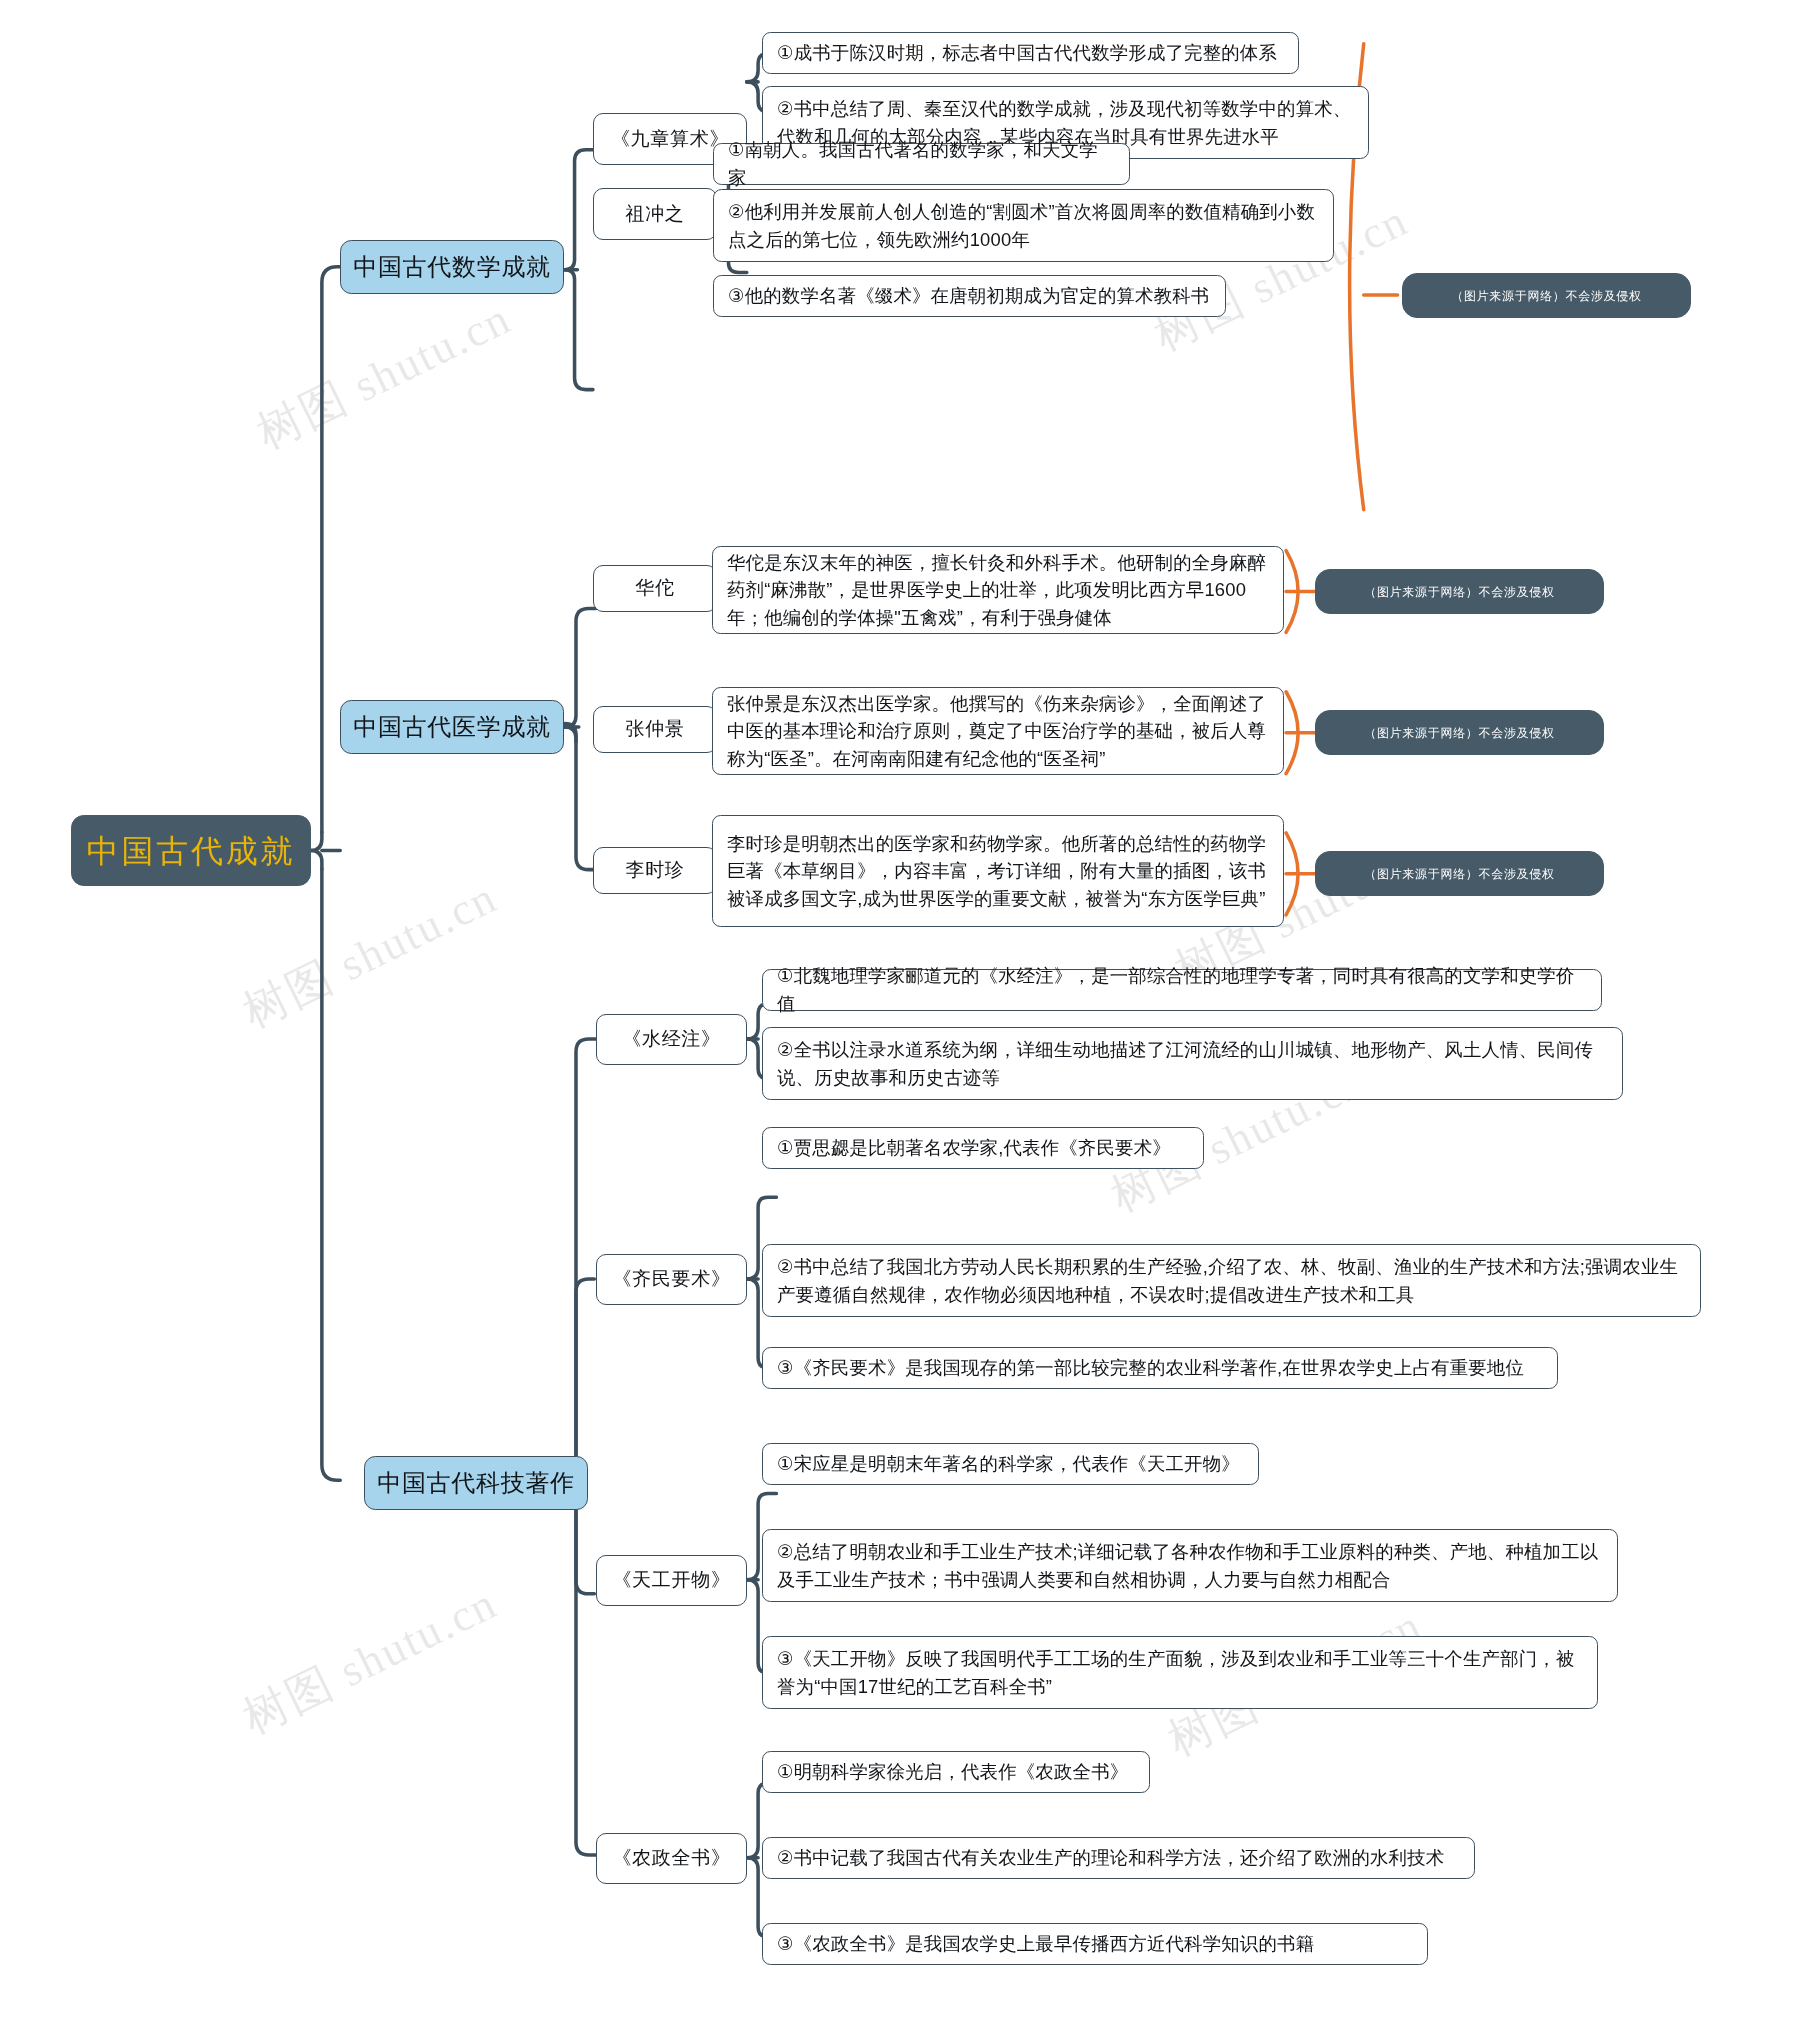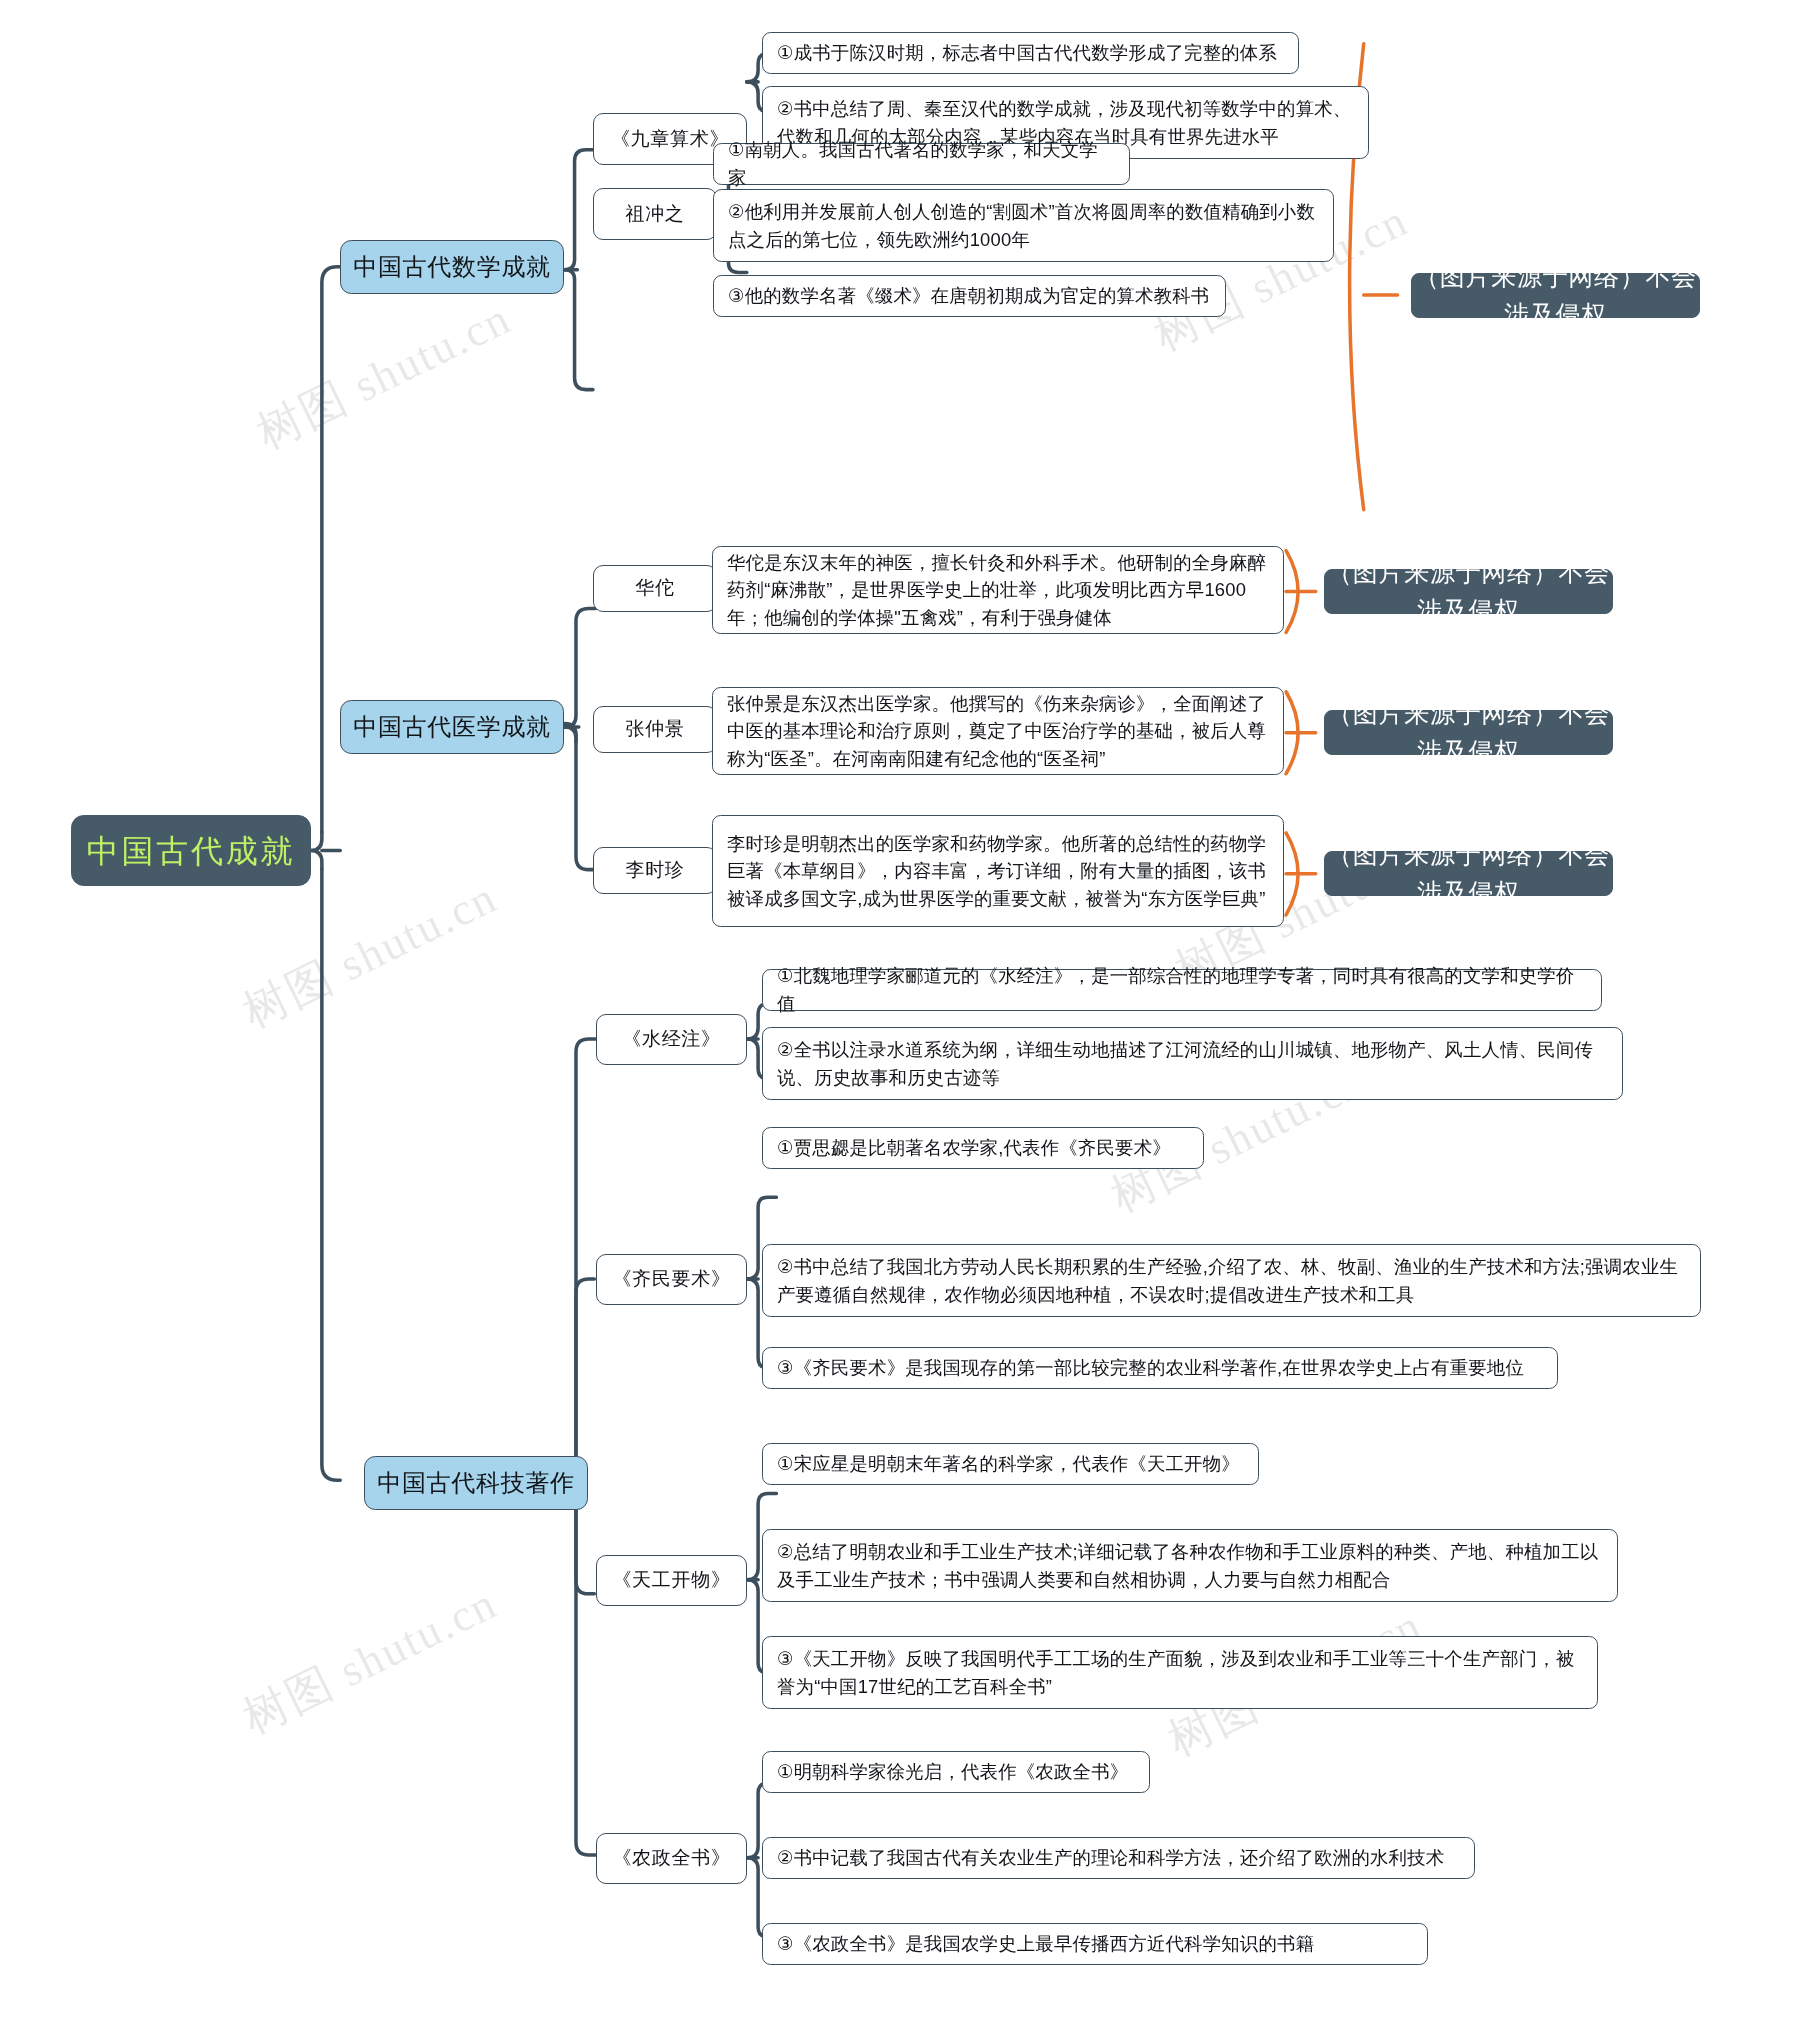--- a/index.html
+++ b/index.html
@@ -50,21 +50,21 @@
     background: #ffffff;
     color: #111418;
     line-height: 1.5;
     letter-spacing: 0.1px;
   }
   .node .txt { display: block; width: 100%; }
 
   .node.root {
     background: #465a68;
     border-color: #465a68;
-    color: #bef264;
+    color: #eab308;
     border-radius: 12.7px;
     justify-content: center;
     text-align: center;
     font-size: 32px;
     letter-spacing: 2.8px;
   }
   .node.branch {
     background: #a6d4ec;
     border-color: #3d4f5d;
     border-radius: 11.3px;
@@ -86,26 +86,25 @@
     border-color: #3d4f5d;
     border-radius: 8.5px;
     font-size: 18.4px;
     padding: 10px 14px;
     letter-spacing: 0.2px;
   }
   .node.badge {
     background: #465a68;
     border-color: #465a68;
     color: #ffffff;
-    border-radius: 8px;
+    border-radius: 15px;
     justify-content: center;
     text-align: center;
-    font-size: 25px;
+    font-size: 12px;
     letter-spacing: 0.7px;
-    margin-left: 9px;
   }
 </style>
 </head>
 <body>
 
 <div id="canvas">
 
   <div class="wm" style="left:247px; top:409px;">树图 shutu.cn</div>
   <div class="wm" style="left:1144px; top:311px;">树图 shutu.cn</div>
   <div class="wm" style="left:233px; top:988px;">树图 shutu.cn</div>

